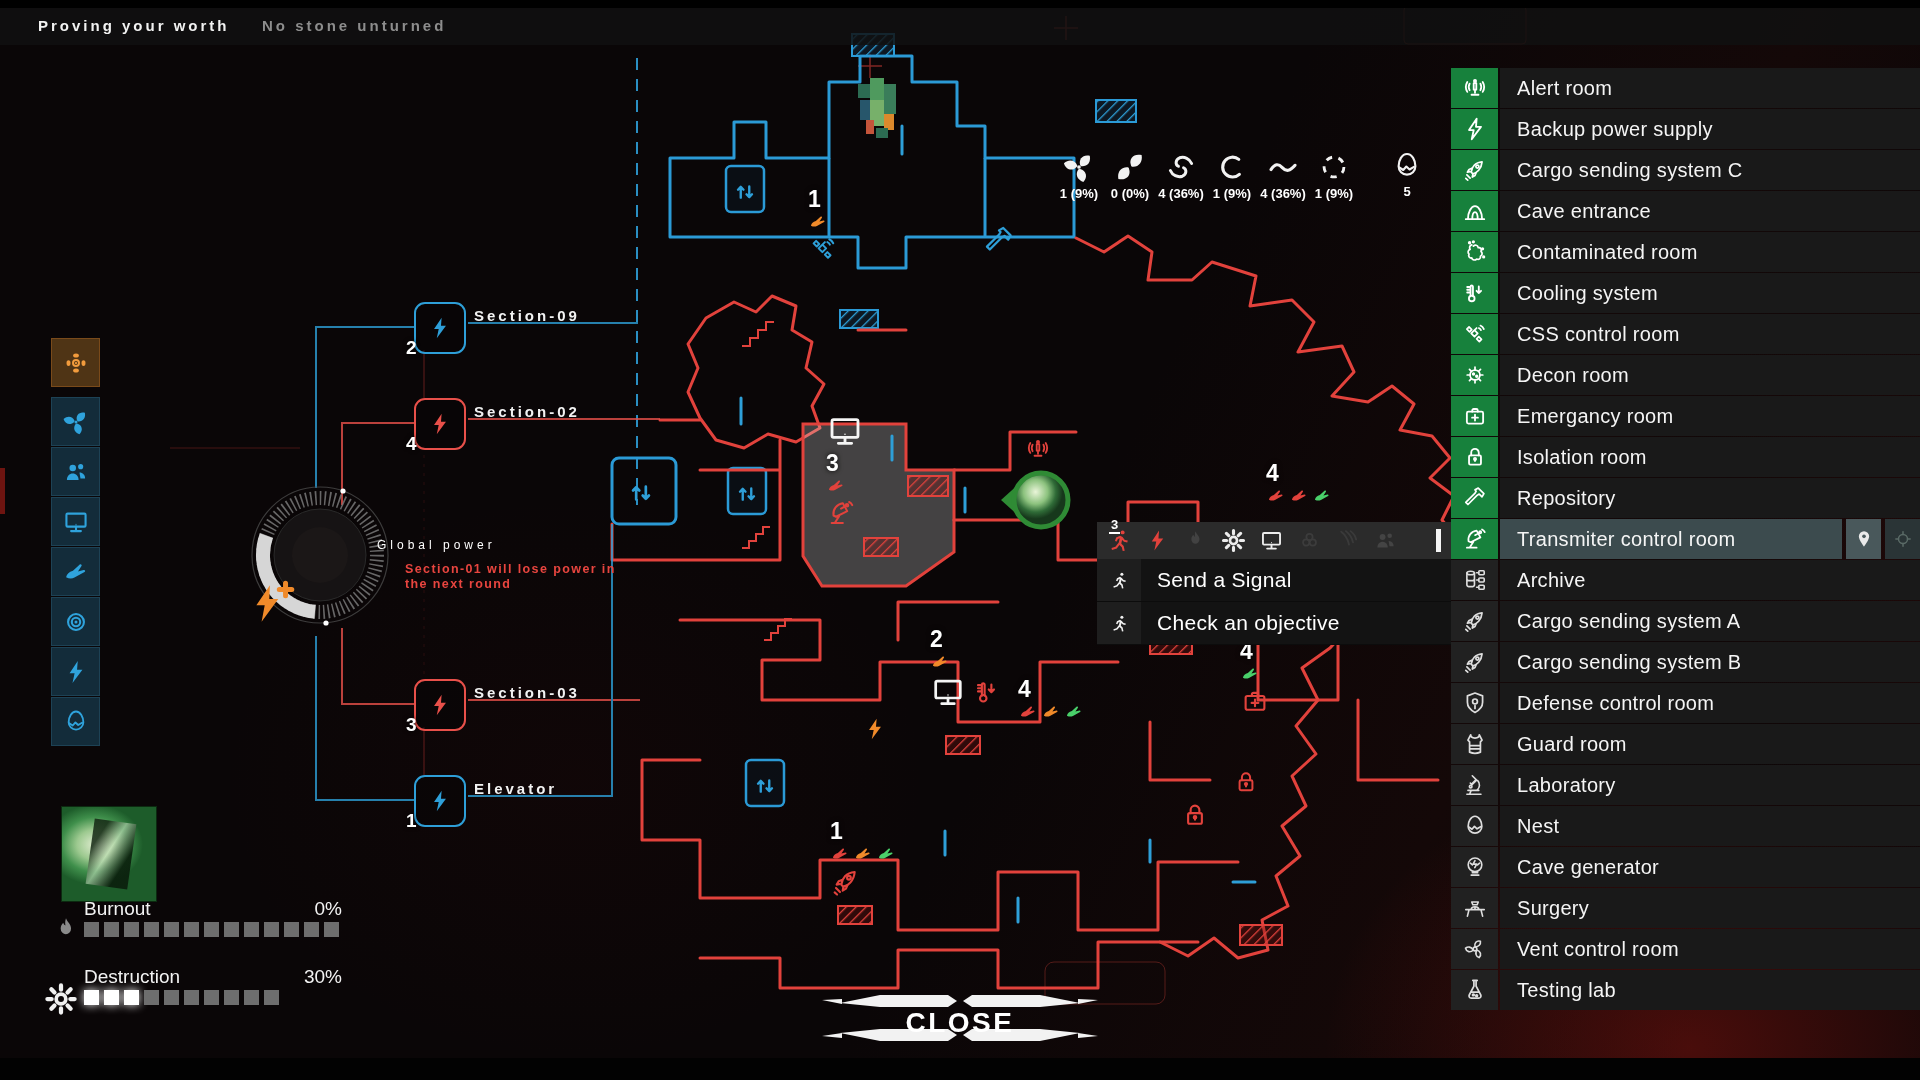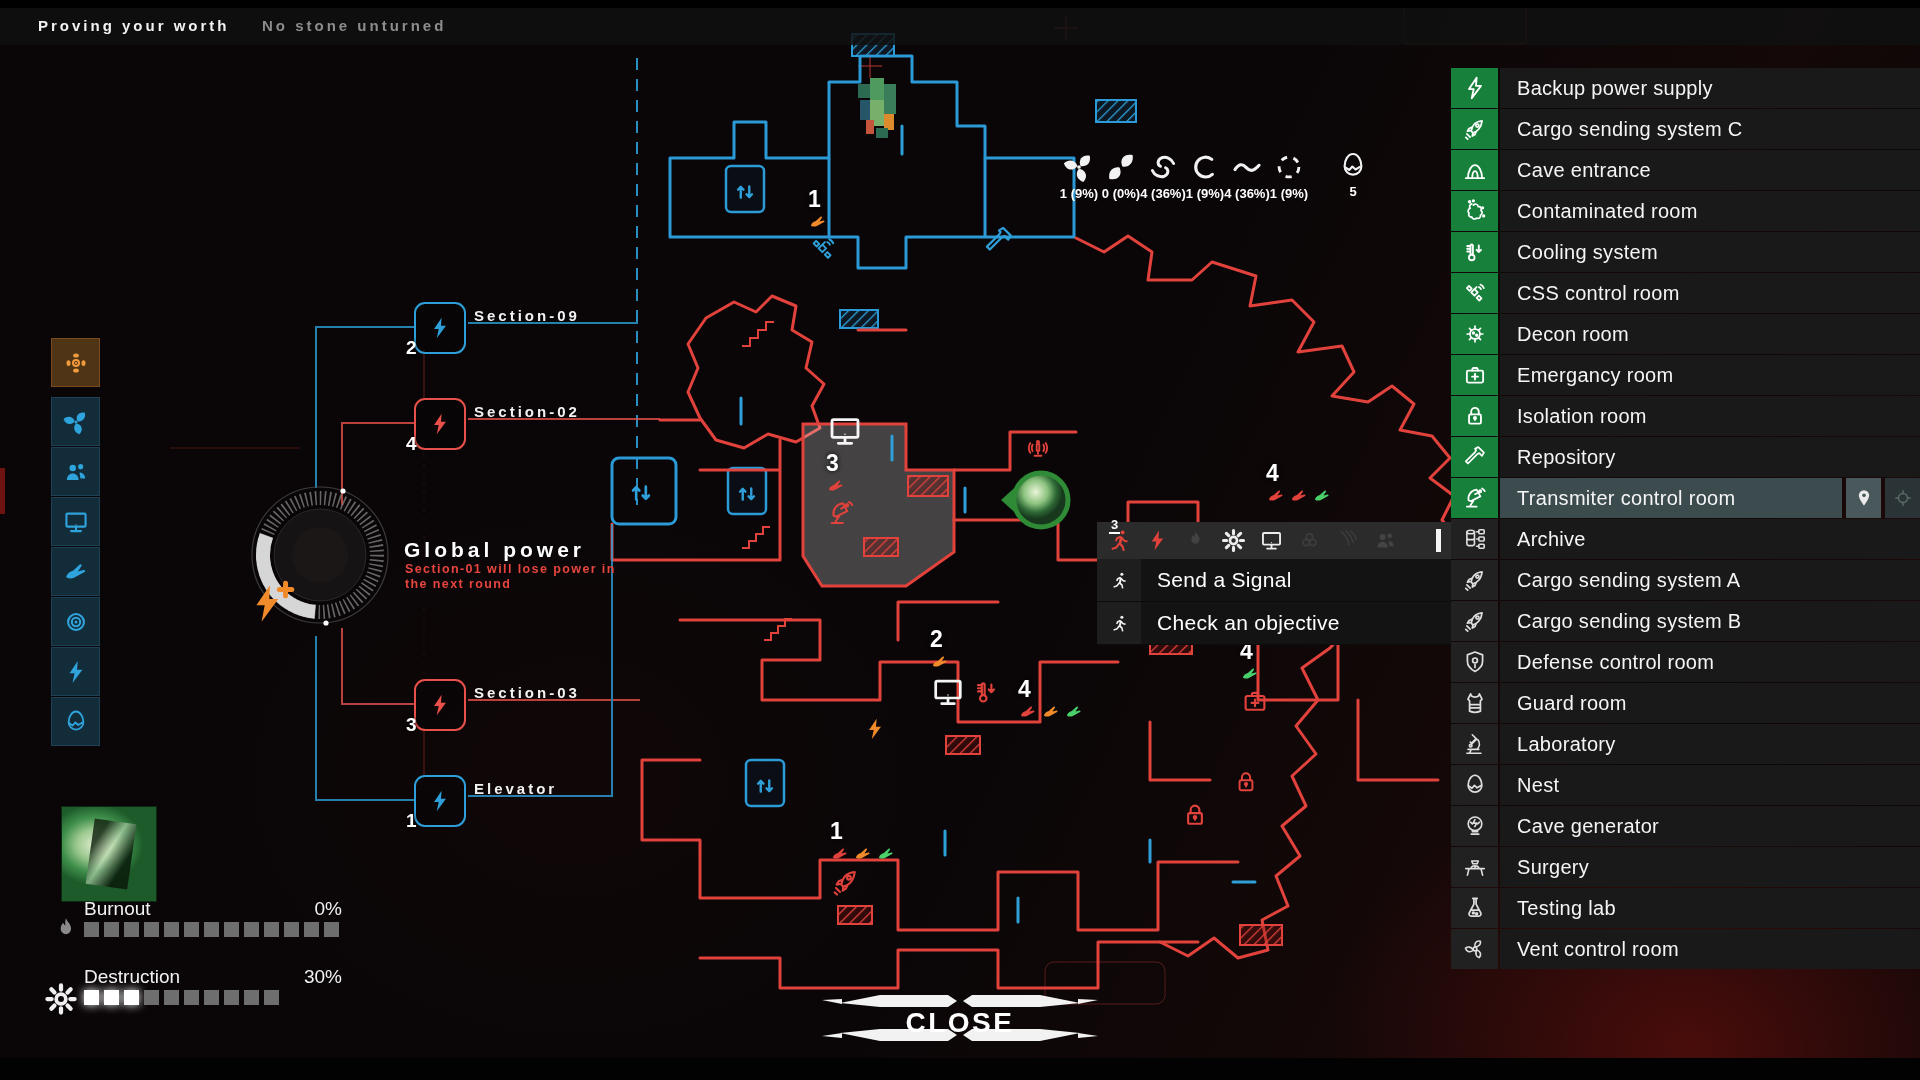--- a/index.html
+++ b/index.html
@@ -9,31 +9,31 @@
     radial-gradient(500px 400px at 30% 72%, rgba(70,10,10,.10), transparent 70%),
     linear-gradient(115deg,#0a0607 55%,#140808 75%,#0a0607 90%),#0a0607;}
   .abs{position:absolute;}
   .bar-top{left:0;top:0;width:1920px;height:8px;background:#000;z-index:6;}
   .bar-bottom{left:0;top:1058px;width:1920px;height:22px;background:#020202;z-index:6;}
   .quest-strip{left:0;top:8px;width:1920px;height:37px;background:rgba(17,16,16,.85);z-index:5;}
   .quest-primary{left:38px;top:17px;color:#f2f2f2;font-size:15px;font-weight:bold;letter-spacing:3px;z-index:7;}
   .quest-secondary{left:262px;top:17px;color:#8d8d8d;font-size:15px;font-weight:bold;letter-spacing:3px;z-index:7;}
   #map-svg{left:0;top:0;z-index:1;}
   
-  #resources{left:1058px;top:150px;display:flex;align-items:flex-start;gap:0;z-index:4;}
+  #resources{left:1058px;top:150px;display:flex;align-items:flex-start;gap:9px;z-index:4;}
   .res-item{display:flex;flex-direction:column;align-items:center;width:42px;}
   .res-item.egg{margin-left:22px;}
   .res-label{color:#fff;font-size:13px;font-weight:bold;margin-top:2px;white-space:nowrap;}
   
   .side-tile{position:absolute;left:51px;width:47px;height:47px;background:#132c3a;border:1px solid #1d4255;
     display:flex;align-items:center;justify-content:center;z-index:5;cursor:pointer;}
   .side-tile.active{background:#4f3415;border-color:#7a4a1a;}
   
   #gauge{left:235px;top:455px;z-index:4;}
-  .gp-title{left:404px;top:538px;color:#fff;font-size:21px;font-weight:bold;letter-spacing:4px;z-index:4;}
+  .gp-title{left:377px;top:538px;color:#fff;font-size:12px;font-weight:normal;letter-spacing:4px;z-index:4;}
   .gp-warn{left:393px;top:562px;color:#e8453f;font-size:12.5px;font-weight:bold;letter-spacing:1.4px;line-height:15px;z-index:4;margin-left:12px;}
   
   .section-chip{position:absolute;width:48px;height:48px;border:2.5px solid;border-radius:11px;
     display:flex;align-items:center;justify-content:center;z-index:4;cursor:pointer;background:rgba(8,6,6,.55);}
   .section-badge{position:absolute;left:-10px;bottom:-7px;color:#fff;font-size:19px;font-weight:bold;text-shadow:0 0 4px #000;}
   .section-label{position:absolute;left:58px;top:3px;color:#f2f2f2;font-size:15px;font-weight:bold;letter-spacing:3px;white-space:nowrap;}
   
   #thumb{left:61px;top:806px;width:94px;height:94px;z-index:5;border:1px solid #0c2a10;
     background:radial-gradient(60px 50px at 35% 40%, #dfeccf 0%, #9cc98f 30%, #3f8f4b 55%, #1d5c2a 80%),
     linear-gradient(135deg,#2e8b3f,#17451f);}
@@ -769,20 +769,28 @@
           </svg>
         </div>
         <div class="ctx-label">Check an objective</div>
       </div>
     </div>
 
   <div id="room-list" class="abs">
       <div class="room-row">
         <div class="room-tile green">
           <svg viewBox="0 0 24 24" width="26" height="26" style="color: rgb(255, 255, 255);">
+            <use href="#sym-alert"></use>
+          </svg>
+        </div>
+        <div class="room-body">Alert room</div>
+      </div>
+      <div class="room-row">
+        <div class="room-tile green">
+          <svg viewBox="0 0 24 24" width="26" height="26" style="color: rgb(255, 255, 255);">
             <use href="#sym-bolt"></use>
           </svg>
         </div>
         <div class="room-body">Backup power supply</div>
       </div>
       <div class="room-row">
         <div class="room-tile green">
           <svg viewBox="0 0 24 24" width="26" height="26" style="color: rgb(255, 255, 255);">
             <use href="#sym-rocket"></use>
           </svg>
@@ -939,32 +947,32 @@
         <div class="room-tile dark">
           <svg viewBox="0 0 24 24" width="26" height="26" style="color: rgb(222, 222, 222);">
             <use href="#sym-surgery"></use>
           </svg>
         </div>
         <div class="room-body">Surgery</div>
       </div>
       <div class="room-row">
         <div class="room-tile dark">
           <svg viewBox="0 0 24 24" width="26" height="26" style="color: rgb(222, 222, 222);">
+            <use href="#sym-fan"></use>
+          </svg>
+        </div>
+        <div class="room-body">Vent control room</div>
+      </div>
+      <div class="room-row">
+        <div class="room-tile dark">
+          <svg viewBox="0 0 24 24" width="26" height="26" style="color: rgb(222, 222, 222);">
             <use href="#sym-flask"></use>
           </svg>
         </div>
         <div class="room-body">Testing lab</div>
-      </div>
-      <div class="room-row">
-        <div class="room-tile dark">
-          <svg viewBox="0 0 24 24" width="26" height="26" style="color: rgb(222, 222, 222);">
-            <use href="#sym-fan"></use>
-          </svg>
-        </div>
-        <div class="room-body">Vent control room</div>
       </div>
     </div>
 
   <div id="close-btn" class="abs">
     <svg width="280" height="66" viewBox="0 0 280 66">
       <g fill="#f2f2f2">
         <polygon points="20,18 60,10 128,10 137,16 128,22 60,22"></polygon>
         <polygon points="260,18 220,10 152,10 143,16 152,22 220,22"></polygon>
         <polygon points="20,48 60,44 128,44 137,50 128,56 60,56"></polygon>
         <polygon points="260,48 220,44 152,44 143,50 152,56 220,56"></polygon>

